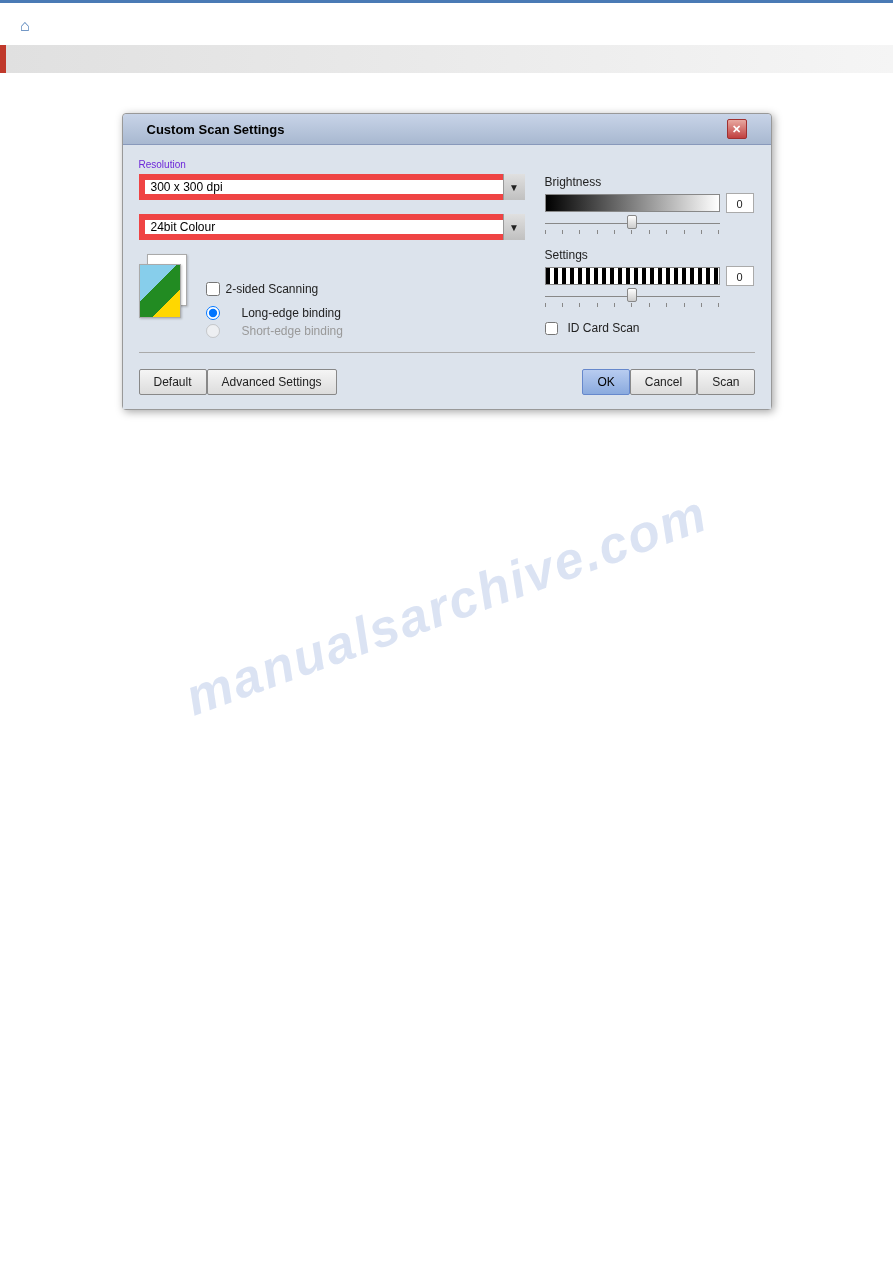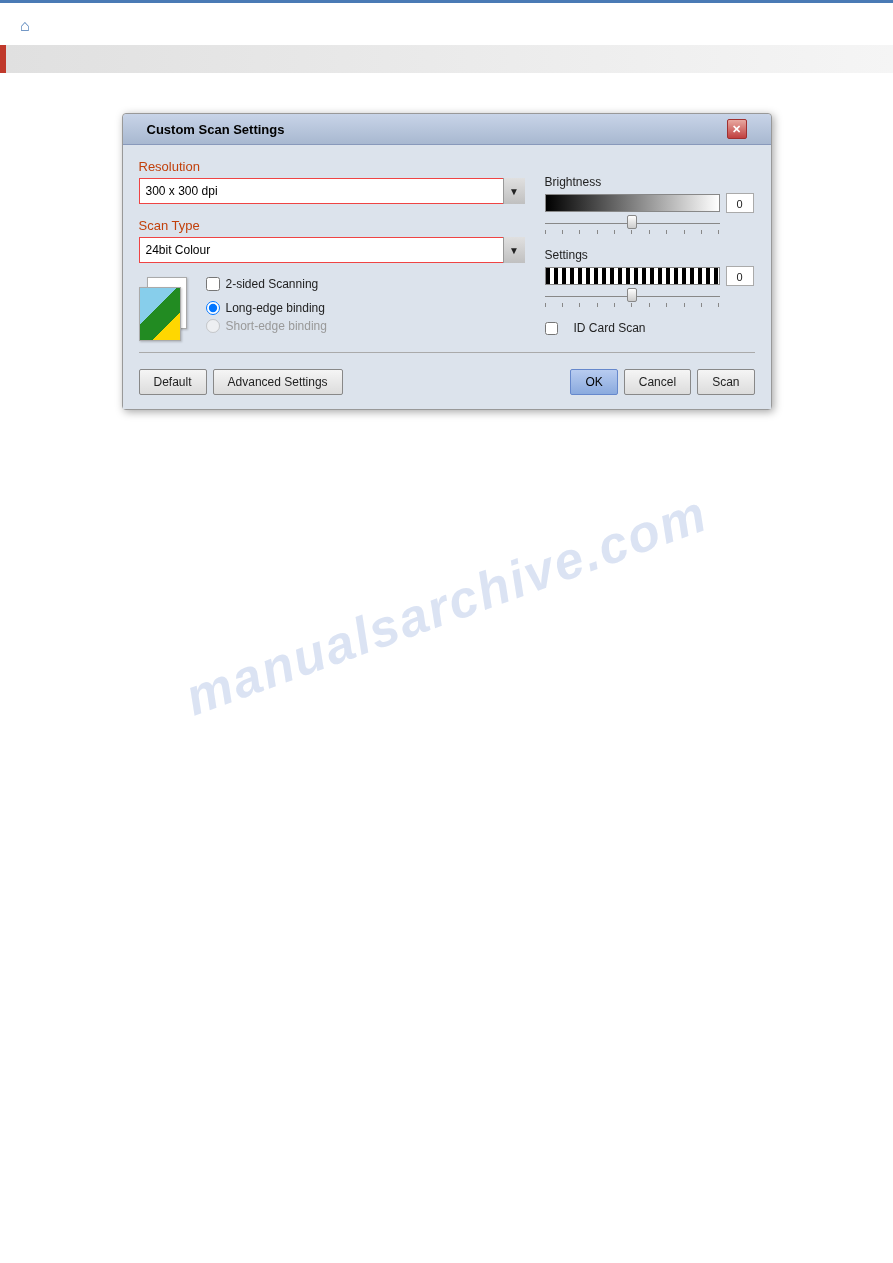--- a/index.html
+++ b/index.html
@@ -114,36 +114,36 @@
       width: 210px;
       margin-top: 16px;
     }
 
     
     .field-group {
       margin-bottom: 14px;
     }
 
     .field-label {
-      font-size: 13px;
-      color: #c2410c;
+      font-size: 10px;
+      color: #6d28d9;
       margin-bottom: 4px;
     }
 
     .select-wrapper {
       position: relative;
       display: inline-block;
       width: 100%;
     }
 
     .select-box {
       width: 100%;
       height: 26px;
       background: white;
-      border: 1px solid #ef4444;
+      border: 6px solid #ef4444;
       padding: 0 24px 0 6px;
       font-size: 12px;
       appearance: none;
       -webkit-appearance: none;
       cursor: pointer;
     }
 
     .select-arrow {
       position: absolute;
       right: 0;
@@ -213,27 +213,28 @@
     }
 
     .scan-page-image {
       width: 100%;
       height: 100%;
       background: linear-gradient(135deg, #87CEEB 0%, #87CEEB 40%, #228B22 40%, #228B22 70%, #FFD700 70%);
     }
 
     .scanning-options {
       flex: 1;
+      margin-top: 28px;
     }
 
     
     .radio-row {
       display: flex;
       align-items: flex-start;
-      gap: 6px;
+      gap: 22px;
       font-size: 12px;
       margin-bottom: 4px;
     }
 
     .radio-row input[type="radio"] {
       width: 14px;
       height: 14px;
     }
 
     .radio-row.disabled {
@@ -327,36 +328,35 @@
     .slider-tick {
       width: 1px;
       height: 4px;
       background: #888;
     }
 
     
     .id-card-row {
       display: flex;
       align-items: center;
-      gap: 16px;
+      gap: 10px;
       font-size: 12px;
       margin-top: 8px;
     }
 
     
     .dialog-divider {
       height: 1px;
       background: #aaa;
       margin: 10px 0;
     }
 
     
     .button-row {
       display: flex;
-      gap: 6px;
       justify-content: flex-start;
       padding: 6px 0 4px 0;
     }
 
     .btn {
       height: 26px;
       padding: 0 14px;
       font-size: 12px;
       border: 1px solid #888;
       background: linear-gradient(to bottom, #f5f5f5, #dcdcdc);
@@ -437,21 +437,20 @@
               <div class="field-label">Resolution</div>
               <div class="select-wrapper">
                 <select class="select-box">
                   <option>300 x 300 dpi</option>
                 </select>
                 <div class="select-arrow">▼</div>
               </div>
             </div>
 
             <div class="field-group">
-              <div class="field-label">Scan Type</div>
               <div class="select-wrapper">
                 <select class="select-box">
                   <option>24bit Colour</option>
                 </select>
                 <div class="select-arrow">▼</div>
               </div>
             </div>
 
 
             <div class="scanning-area">

